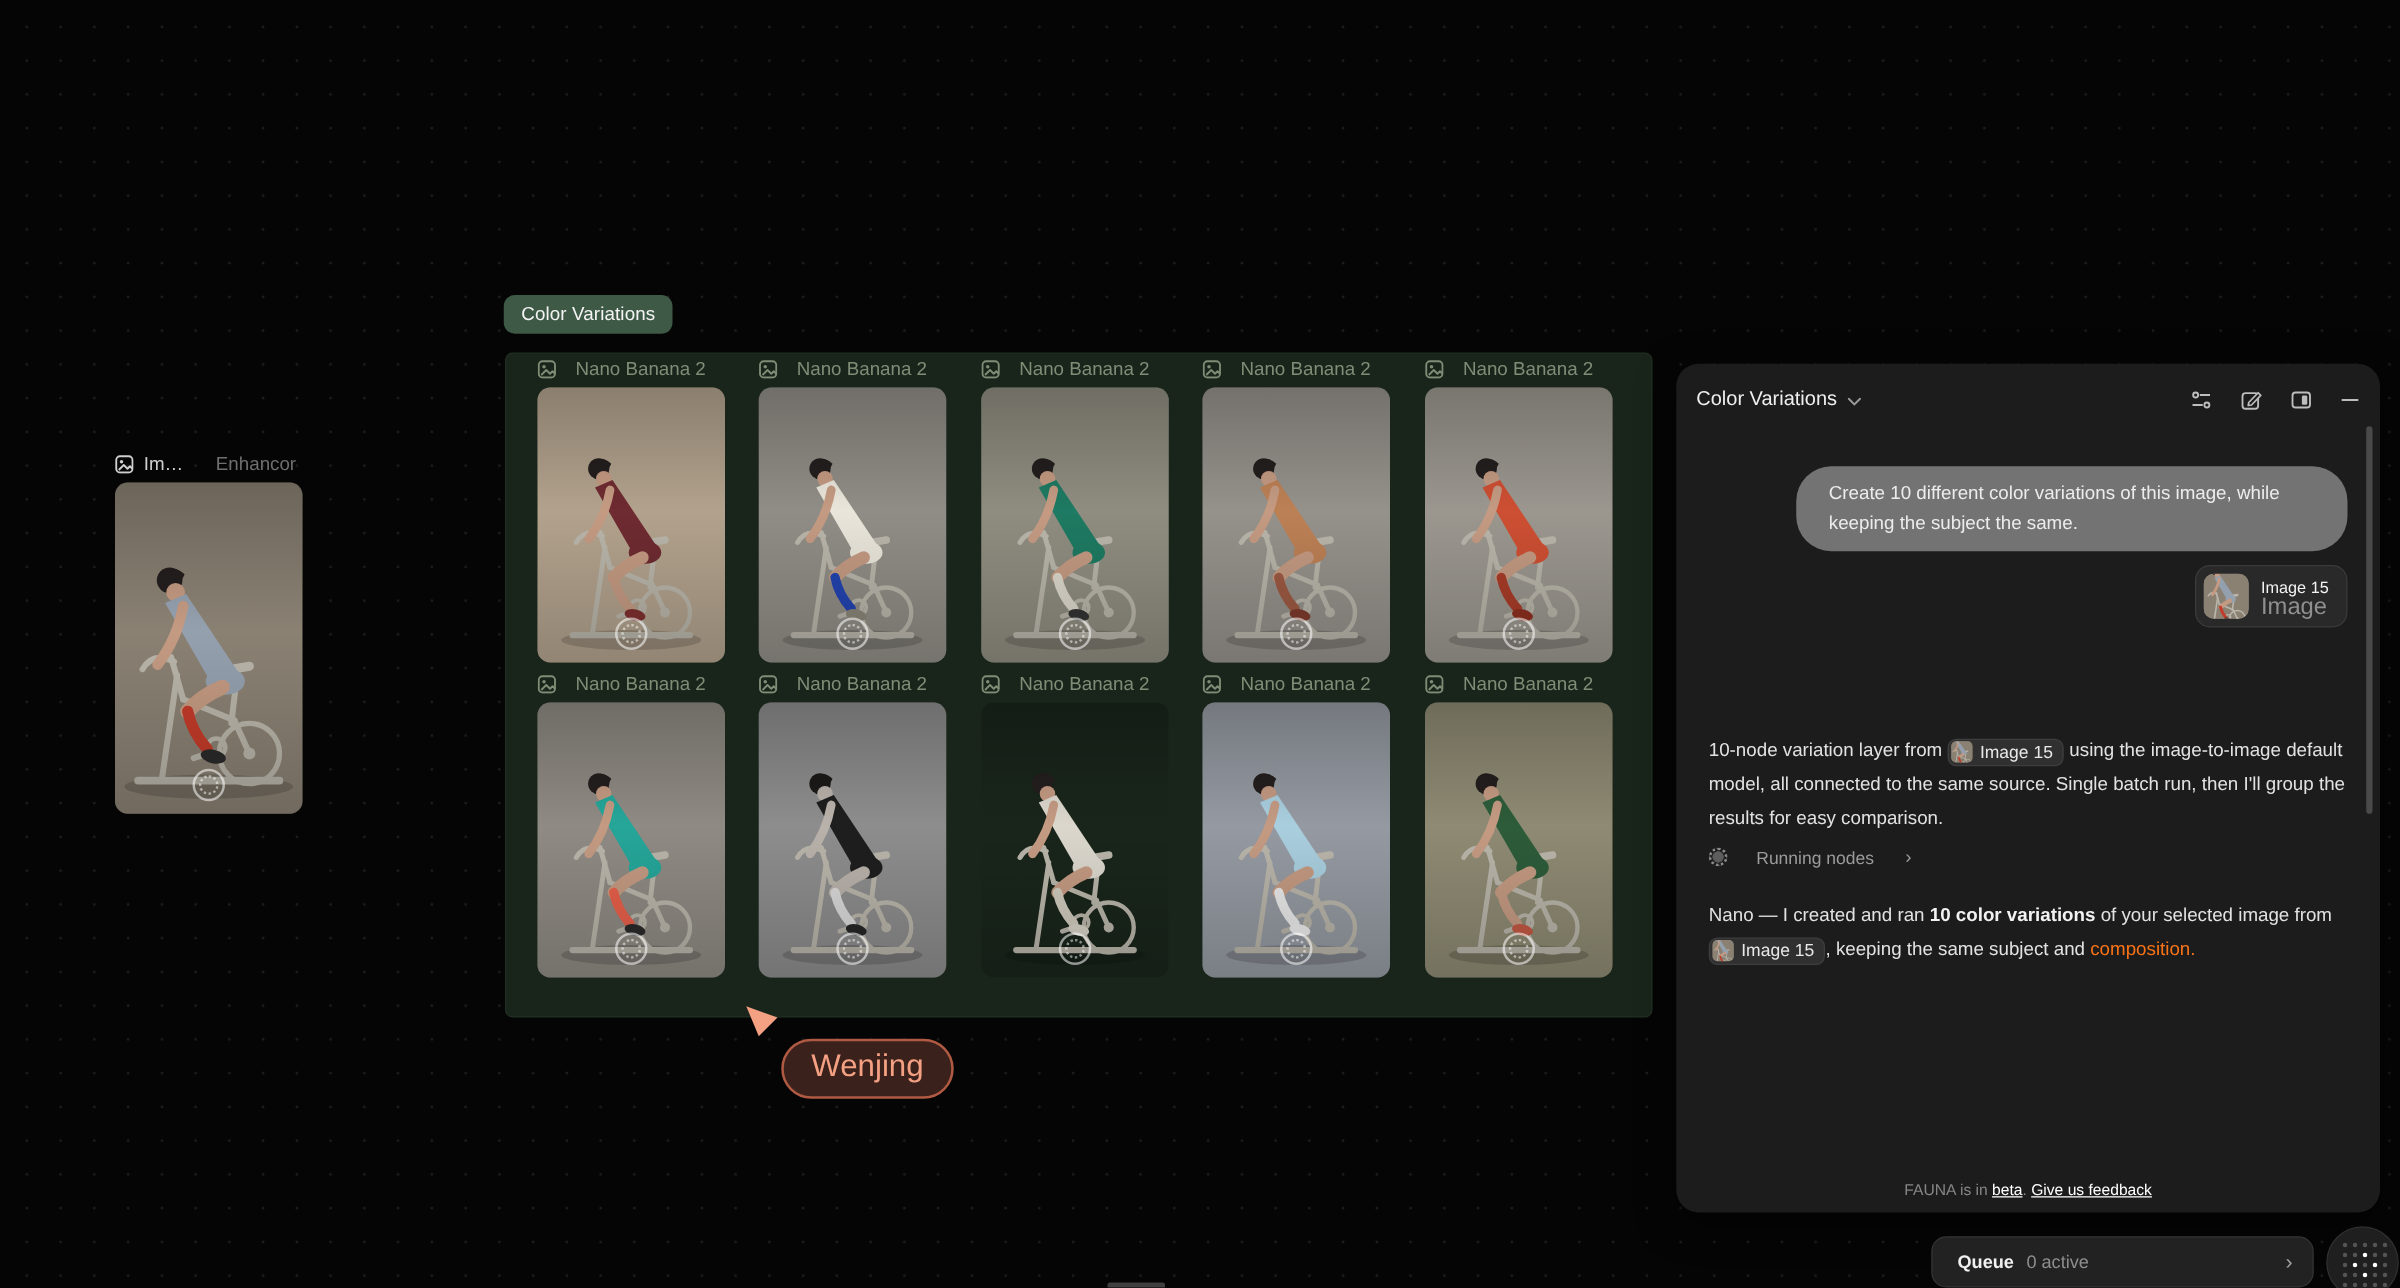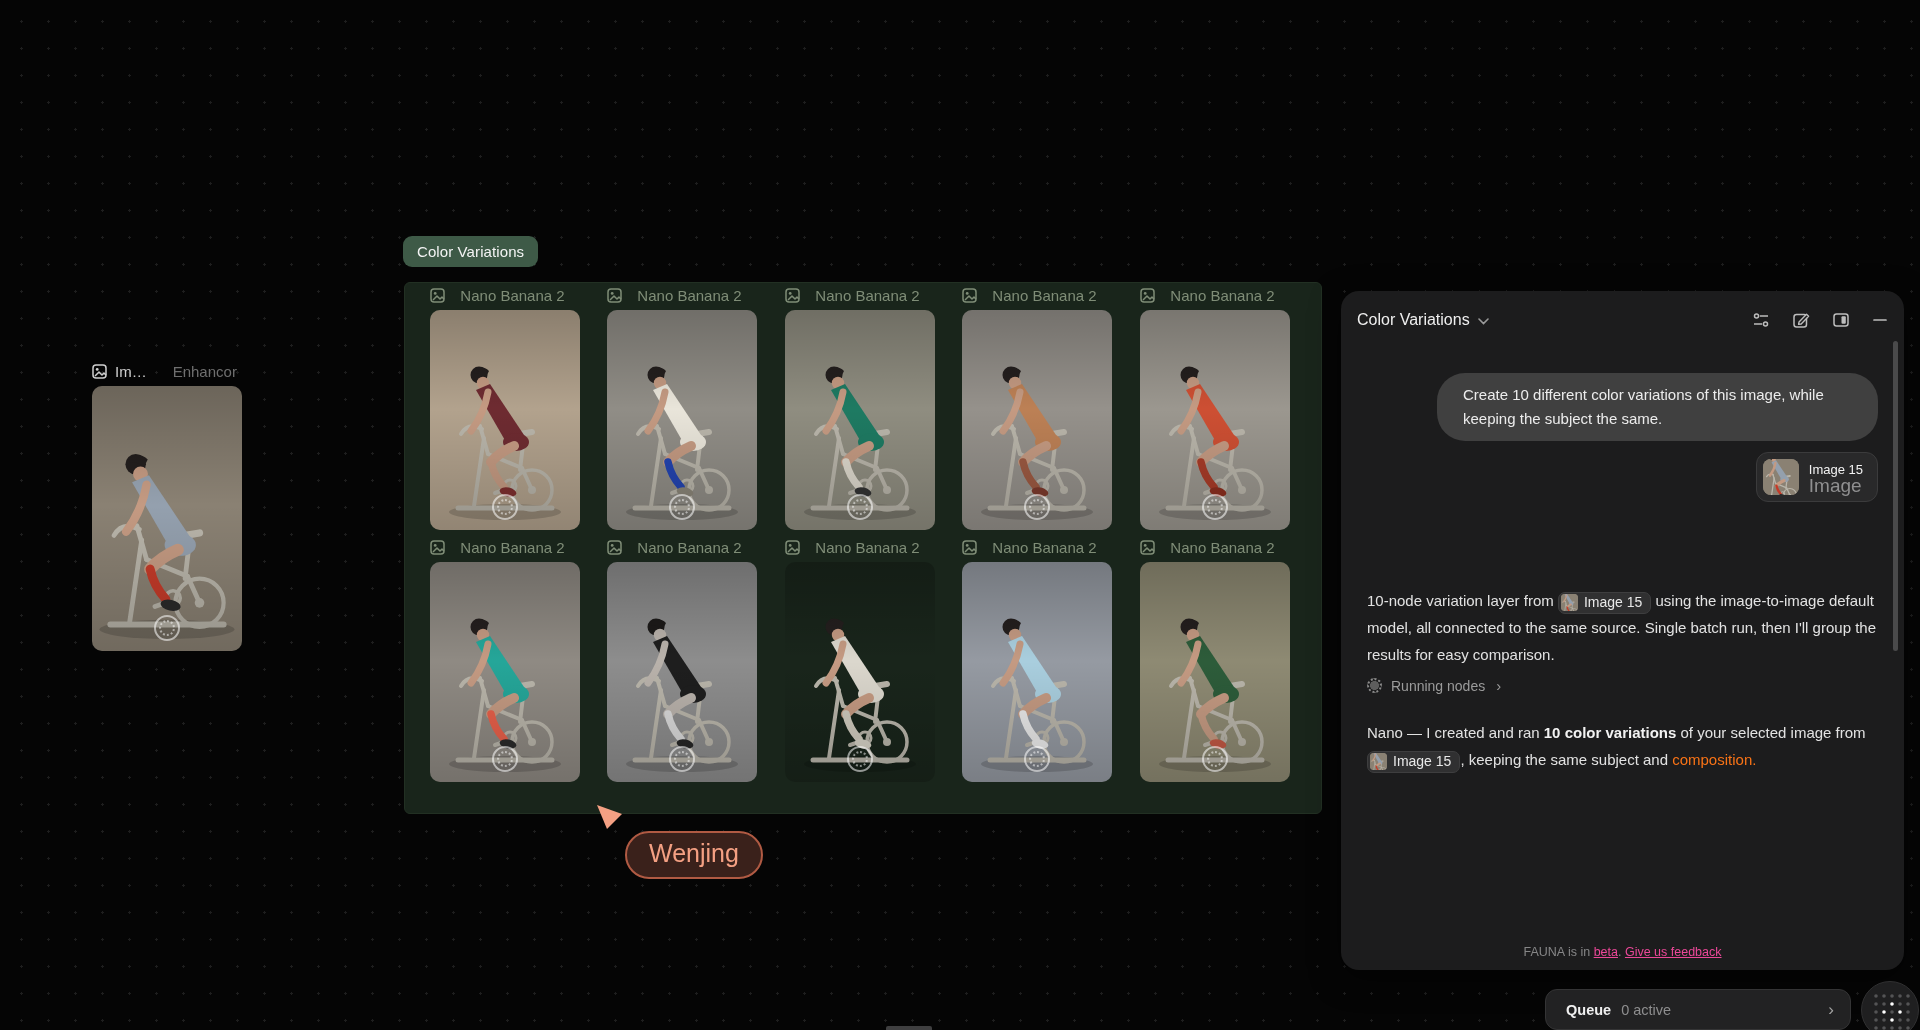--- a/index.html
+++ b/index.html
@@ -55,21 +55,21 @@
   .panel { position:absolute; left:1341px; top:291px; width:563px; height:679px;
     background:#1c1c1d; border-radius:18px; z-index:5; box-shadow:0 8px 30px rgba(0,0,0,.5); }
   .panel-header { position:absolute; left:16px; right:16px; top:16px; height:26px;
     display:flex; align-items:center; }
   .panel-title { color:#efefef; font-size:16px; display:flex; align-items:center; gap:8px; cursor:pointer; }
   .panel-title svg { margin-top:2px; }
   .panel-actions { margin-left:auto; display:flex; align-items:center; gap:22px; }
   .panel-actions .pa-btn { color:#bdbdbd; display:flex; cursor:pointer; }
 
   .bubble { position:absolute; left:96px; right:26px; top:82px;
-    background:#404040; border-radius:28px; padding:10px 26px;
+    background:#737373; border-radius:28px; padding:10px 26px;
     color:#ececec; font-size:15px; line-height:24px; }
 
   .chip-card { position:absolute; right:26px; top:161px; display:flex; align-items:center;
     gap:10px; background:#29292a; border:1px solid #3b3b3c; border-radius:12px;
     padding:6px 14px 6px 6px; cursor:pointer; }
   .chip-thumb { width:36px; height:36px; border-radius:8px; overflow:hidden; position:relative;
     background:var(--bg,#8a8173); flex:0 0 auto; }
   .chip-thumb svg { position:absolute; inset:0; width:100%; height:100%; }
   .chip-name { color:#f2f2f2; font-size:13px; line-height:17px; }
   .chip-type { color:#8f8f90; font-size:19px; line-height:16px; }
@@ -80,21 +80,21 @@
   .para .dim { color:#f97316; }
   .inline-chip { display:inline-flex; align-items:center; gap:6px; vertical-align:-5px;
     background:#303031; border:1px solid #3e3e3f; border-radius:7px;
     padding:0 8px 0 2px; height:22px; cursor:pointer; }
   .inline-chip .mini-thumb { width:17px; height:17px; border-radius:4px; overflow:hidden;
     position:relative; background:var(--bg,#8a8173); }
   .inline-chip .mini-thumb svg { position:absolute; inset:0; width:100%; height:100%; }
   .inline-chip span { color:#e8e8e8; font-size:14px; }
 
   .status-row { position:absolute; left:26px; top:386px; display:flex; align-items:center;
-    gap:9px; color:#9b9b9b; font-size:14px; cursor:pointer; }
+    gap:23px; color:#9b9b9b; font-size:14px; cursor:pointer; }
   .status-spinner { width:15px; height:15px; border-radius:50%;
     border:2px dotted #8b8b8b; background:radial-gradient(circle,#5d5d5d 55%,transparent 60%); }
   .status-chevron { font-size:15px; color:#9b9b9b; margin-left:2px; }
 
   .composer { position:absolute; left:12px; right:12px; top:536px; height:104px;
     background:#232324; border:1px solid #333335; border-radius:16px; }
   .composer-input { position:absolute; left:17px; right:110px; top:14px;
     color:#9c9c9d; font-size:15px; }
   .modes { position:absolute; left:12px; bottom:11px; display:flex; align-items:center;
     background:#2c2c2d; border-radius:10px; padding:3px; gap:2px; }
@@ -102,21 +102,21 @@
   .mode.active { background:#49494b; color:#ffffff; }
   .composer-icons { position:absolute; right:14px; bottom:11px; display:flex;
     align-items:center; gap:18px; }
   .icon-btn { color:#ababab; display:flex; cursor:pointer; font-size:18px; }
   .at-glyph { font-size:19px; line-height:1; color:#ababab; }
   .send-btn { width:40px; height:40px; border-radius:50%; background:#757576;
     display:flex; align-items:center; justify-content:center; cursor:pointer; }
 
   .panel-footer { position:absolute; left:0; right:0; bottom:11px; text-align:center;
     color:#868687; font-size:12.5px; }
-  .panel-footer a { color:#ec4899; text-decoration:underline; cursor:pointer; }
+  .panel-footer a { color:#ffffff; text-decoration:underline; cursor:pointer; }
 
   .scroll-thumb { position:absolute; right:6px; top:50px; width:5px; height:310px;
     background:#4a4a4b; border-radius:3px; cursor:pointer; }
 
   
   .queue-bar { position:absolute; left:1545px; top:989px; width:306px; height:41px;
     background:#222223; border:1px solid #343435; border-radius:12px; z-index:5;
     display:flex; align-items:center; padding:0 16px 0 20px; cursor:pointer; }
   .queue-label { color:#f0f0f0; font-size:14.5px; font-weight:600; }
   .queue-status { color:#8e8e8f; font-size:14.5px; margin-left:10px; }

